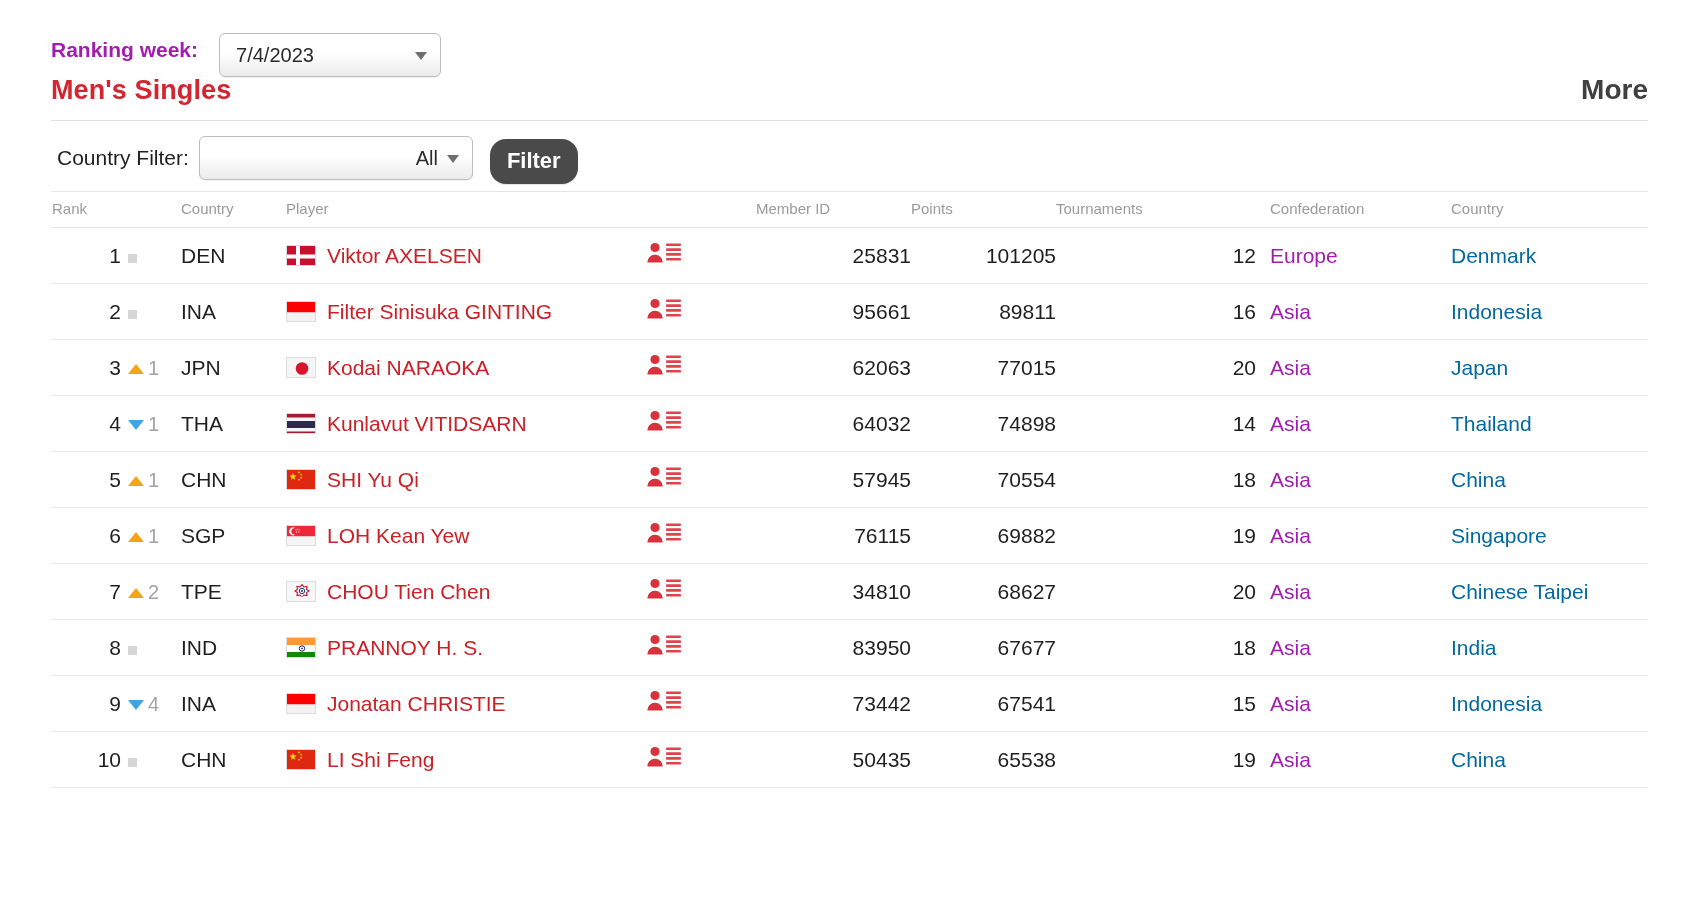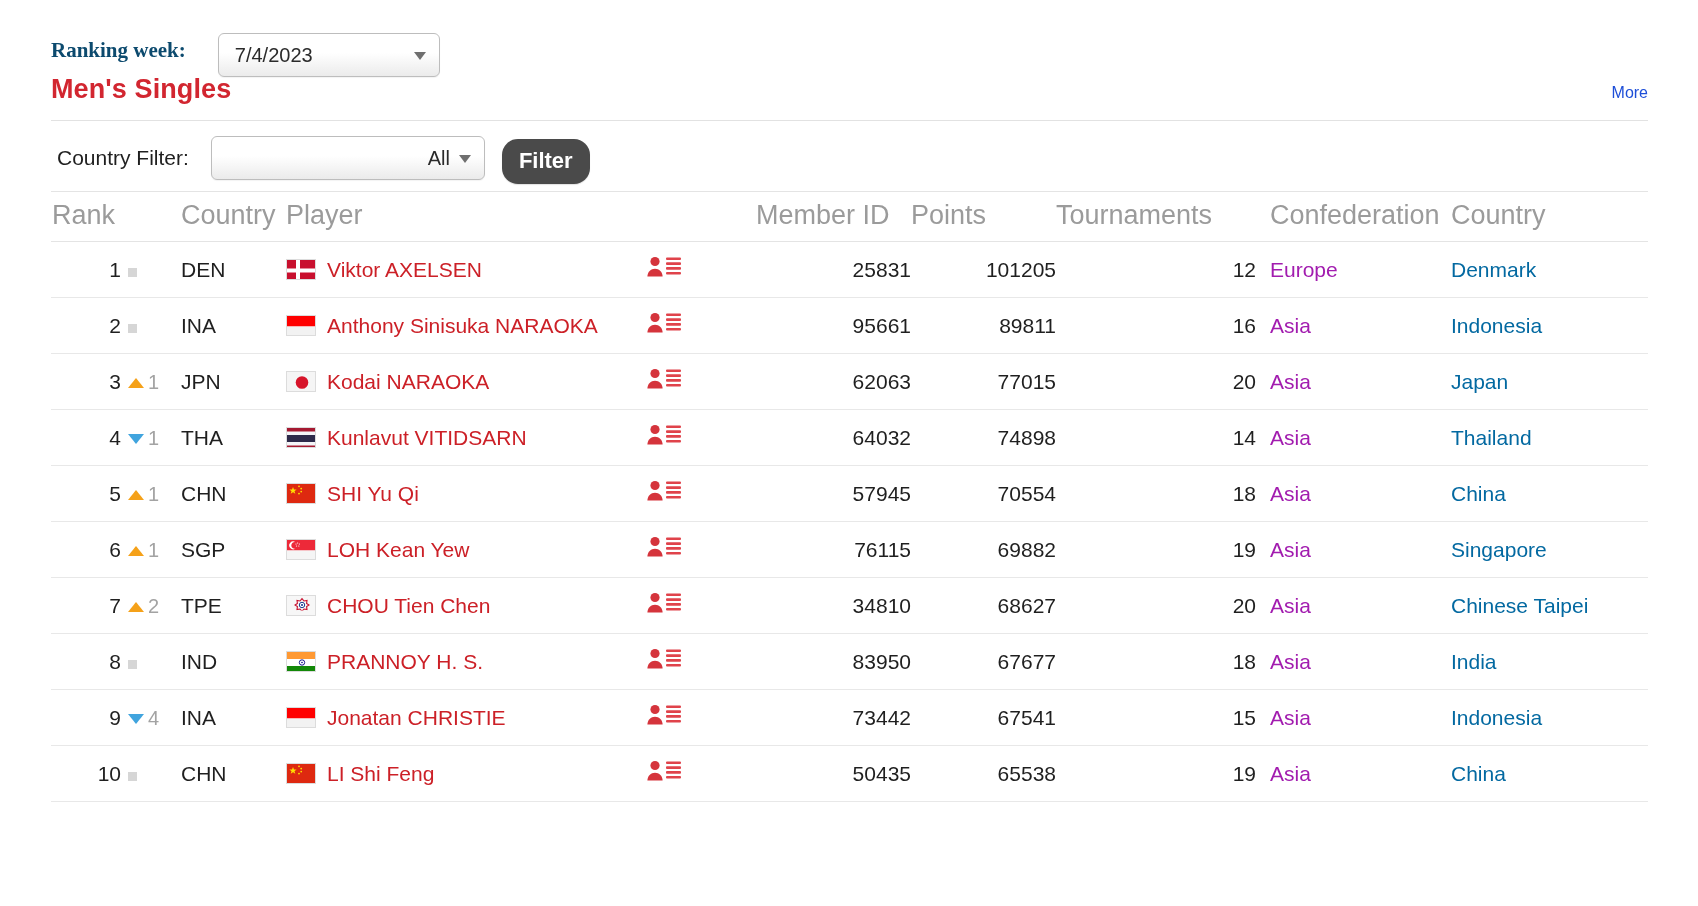--- a/index.html
+++ b/index.html
@@ -12,22 +12,22 @@
   }
   .page { position: relative; width: 1698px; height: 906px; overflow: hidden; }
 
   
   .week-row {
     display: flex; align-items: center;
     padding: 26px 0 0 51px;
     height: 74px;
   }
   .week-label {
-    font-size: 21px; font-weight: bold; color: #0c4a6e;
-    margin-right: 32px; white-space: nowrap; font-family: Liberation Serif, serif;
+    font-size: 21px; font-weight: bold; color: #a21caf;
+    margin-right: 21px; white-space: nowrap;
   }
   .select-box {
     position: relative;
     height: 44px;
     border: 1px solid #bdbdbd;
     border-radius: 6px;
     background: linear-gradient(to bottom, #ffffff 0%, #ffffff 45%, #f4f4f4 75%, #ebebeb 100%);
     box-shadow: 0 1px 1px rgba(0,0,0,0.05);
     display: flex; align-items: center;
     padding: 0 34px 0 16px;
@@ -48,58 +48,58 @@
   .section-head {
     display: flex; align-items: baseline; justify-content: space-between;
     padding: 0 50px 0 51px;
     height: 40px;
   }
   .section-title {
     font-size: 27px; font-weight: bold; color: #d22630;
     letter-spacing: 0.1px;
   }
   .more-link {
-    font-size: 16px; font-weight: normal; color: #1d4ed8;
+    font-size: 28px; font-weight: bold; color: #404040;
     cursor: pointer;
   }
   .rule {
     height: 1px; background: #e2e2e2;
     margin: 6px 50px 0 51px;
   }
 
   
   .filter-row {
     display: flex; align-items: center;
     padding: 12px 0 0 57px;
     height: 62px;
   }
   .filter-label {
     font-size: 21px; color: #1f1f1f;
-    margin-right: 22px; white-space: nowrap;
+    margin-right: 10px; white-space: nowrap;
   }
   .filter-btn {
     margin-left: 17px;
     height: 45px;
     padding: 18px 17px;
     background: #4a4a4a;
     border: none; border-radius: 16px;
     color: #ffffff; font-size: 22px; font-weight: bold;
     font-family: "Liberation Sans", sans-serif;
     display: flex; align-items: center;
     cursor: pointer;
     box-shadow: 0 1px 1px rgba(0,0,0,0.12);
     margin-top: 6px;
   }
 
   
   .table-wrap { margin: 8px 50px 0 51px; }
   table.rank { width: 100%; border-collapse: collapse; table-layout: fixed; }
   table.rank th {
     font-weight: normal;
-    font-size: 27px;
+    font-size: 15px;
     color: #9b9b9b;
     padding: 8px 0 10px 0;
     border-bottom: 1px solid #e4e4e4;
     border-top: 1px solid #e4e4e4;
     text-align: left;
     white-space: nowrap;
   }
   table.rank td {
     font-size: 21px;
     color: #1f1f1f;
@@ -243,21 +243,21 @@
             <td class="c-move"><span class="mv">
                 <span class="sq-same"></span>
               </span></td>
             <td class="c-code">INA</td>
             <td class="c-player">
               <span class="pl">
                 <span class="flag"><svg viewBox="0 0 30 21" width="30" height="21">
                     <rect width="30" height="10.5" fill="#ff0000"></rect>
                     <rect y="10.5" width="30" height="10.5" fill="#f2f2f2"></rect>
                   </svg></span>
-                <span class="pname">Anthony Sinisuka NARAOKA</span>
+                <span class="pname">Filter Sinisuka GINTING</span>
               </span>
             </td>
             <td class="c-icon"><span class="picon">
                 <svg width="36" height="24" viewBox="0 0 36 24">
                   <circle cx="9" cy="6.5" r="4.6" fill="#d5343c"></circle>
                   <path d="M1.4 21.5c0-4.6 3.4-7.8 7.6-7.8s7.6 3.2 7.6 7.8z" fill="#d5343c"></path>
                   <g fill="#e0434b">
                     <rect x="20" y="2.5" width="15" height="2.6" rx="1"></rect>
                     <rect x="20" y="7.3" width="15" height="2.6" rx="1"></rect>
                     <rect x="20" y="12.1" width="15" height="2.6" rx="1"></rect>

